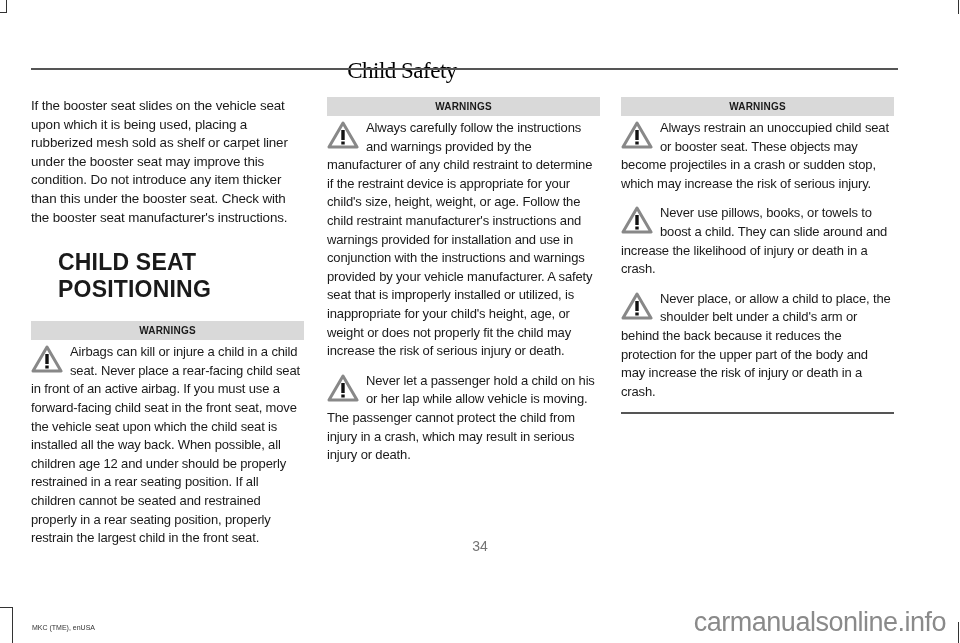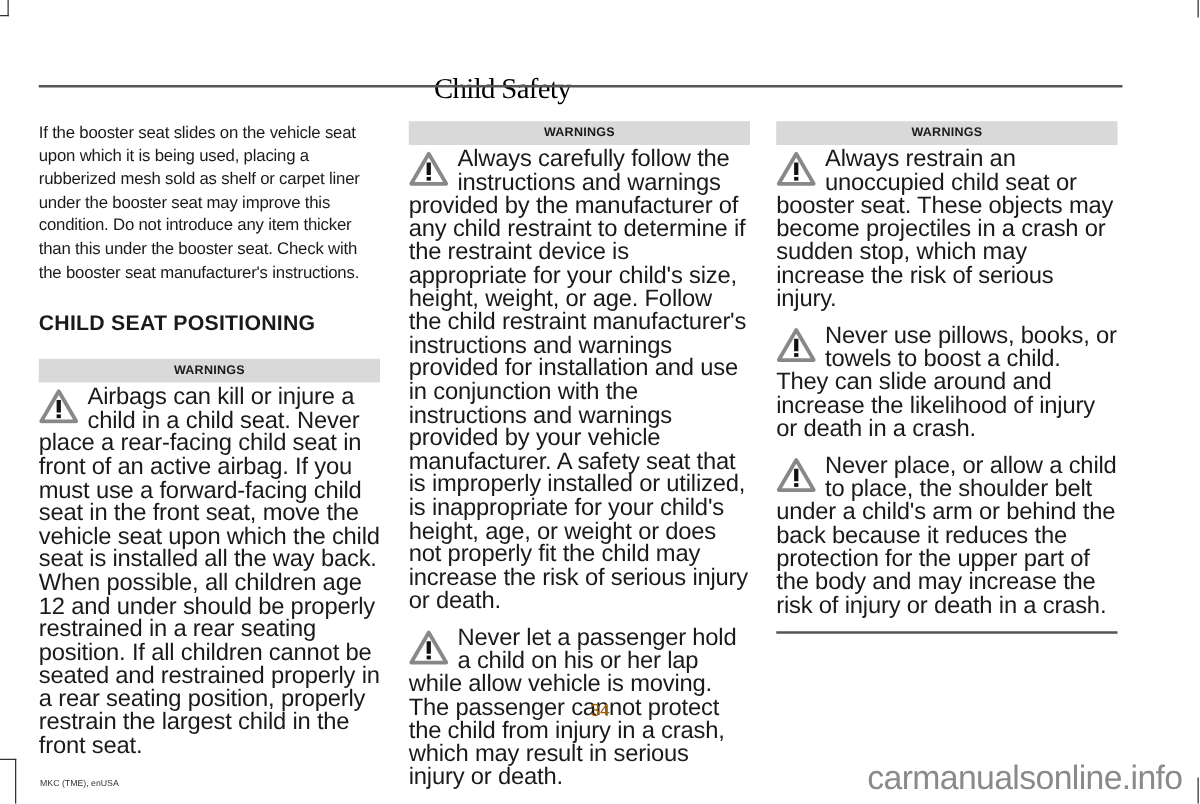--- a/index.html
+++ b/index.html
@@ -20,38 +20,38 @@
   .header-rule { position: absolute; left: 31px; width: 458px; top: 68px; height: 2px; background: #555; }
   .header-rule { width: 867px; }
 
   .column { position: absolute; top: 97px; width: 273px; }
   .col-1 { left: 31px; }
   .col-2 { left: 327px; }
   .col-3 { left: 621px; }
 
   p.body-text { font-size: 13.4px; line-height: 18.6px; letter-spacing: -0.15px; }
 
-  .section-heading { font-size: 17px; font-weight: bold; margin-top: 22px; letter-spacing: 0.2px; }
+  .section-heading { font-size: 23px; font-weight: bold; margin-top: 22px; letter-spacing: 0.2px; margin-left: 27px; }
 
   .warnings-bar {
     background: #d9d9d9; text-align: center; font-weight: bold; font-size: 10px;
     height: 19px; line-height: 19px; letter-spacing: 0.2px; margin-bottom: 3px;
   }
   .col-1 .warnings-bar { margin-top: 18px; }
 
-  .warning-item { font-size: 19px; line-height: 18.6px; letter-spacing: -0.15px; margin-bottom: 11px; }
+  .warning-item { font-size: 13px; line-height: 18.6px; letter-spacing: -0.15px; margin-bottom: 11px; }
   .warn-icon {
     float: left; width: 37px; height: 32px; margin-right: 2px; margin-top: 2px;
     shape-outside: inset(0);
   }
   .warn-icon svg { width: 32px; height: 28px; display: block; }
 
   .end-rule { height: 2px; background: #555; margin-top: 6px; }
 
-  .page-number { position: absolute; left: 0; width: 960px; top: 560px; text-align: center; font-size: 14px; color: #a16207; }
+  .page-number { position: absolute; left: 0; width: 960px; top: 538px; text-align: center; font-size: 14px; color: #737373; }
   .footer-code { position: absolute; left: 32px; top: 624px; font-size: 7px; color: #333; }
   .watermark { position: absolute; right: 14px; top: 607px; font-size: 27px; color: #8a8a8a; letter-spacing: -0.5px; font-family: "Liberation Sans", sans-serif; }
 </style>
 </head>
 <body>
 
 <div class="crop-mark crop-tl"></div>
 <div class="crop-mark crop-tr"></div>
 <div class="crop-mark crop-bl"></div>
 <div class="crop-mark crop-br"></div>

